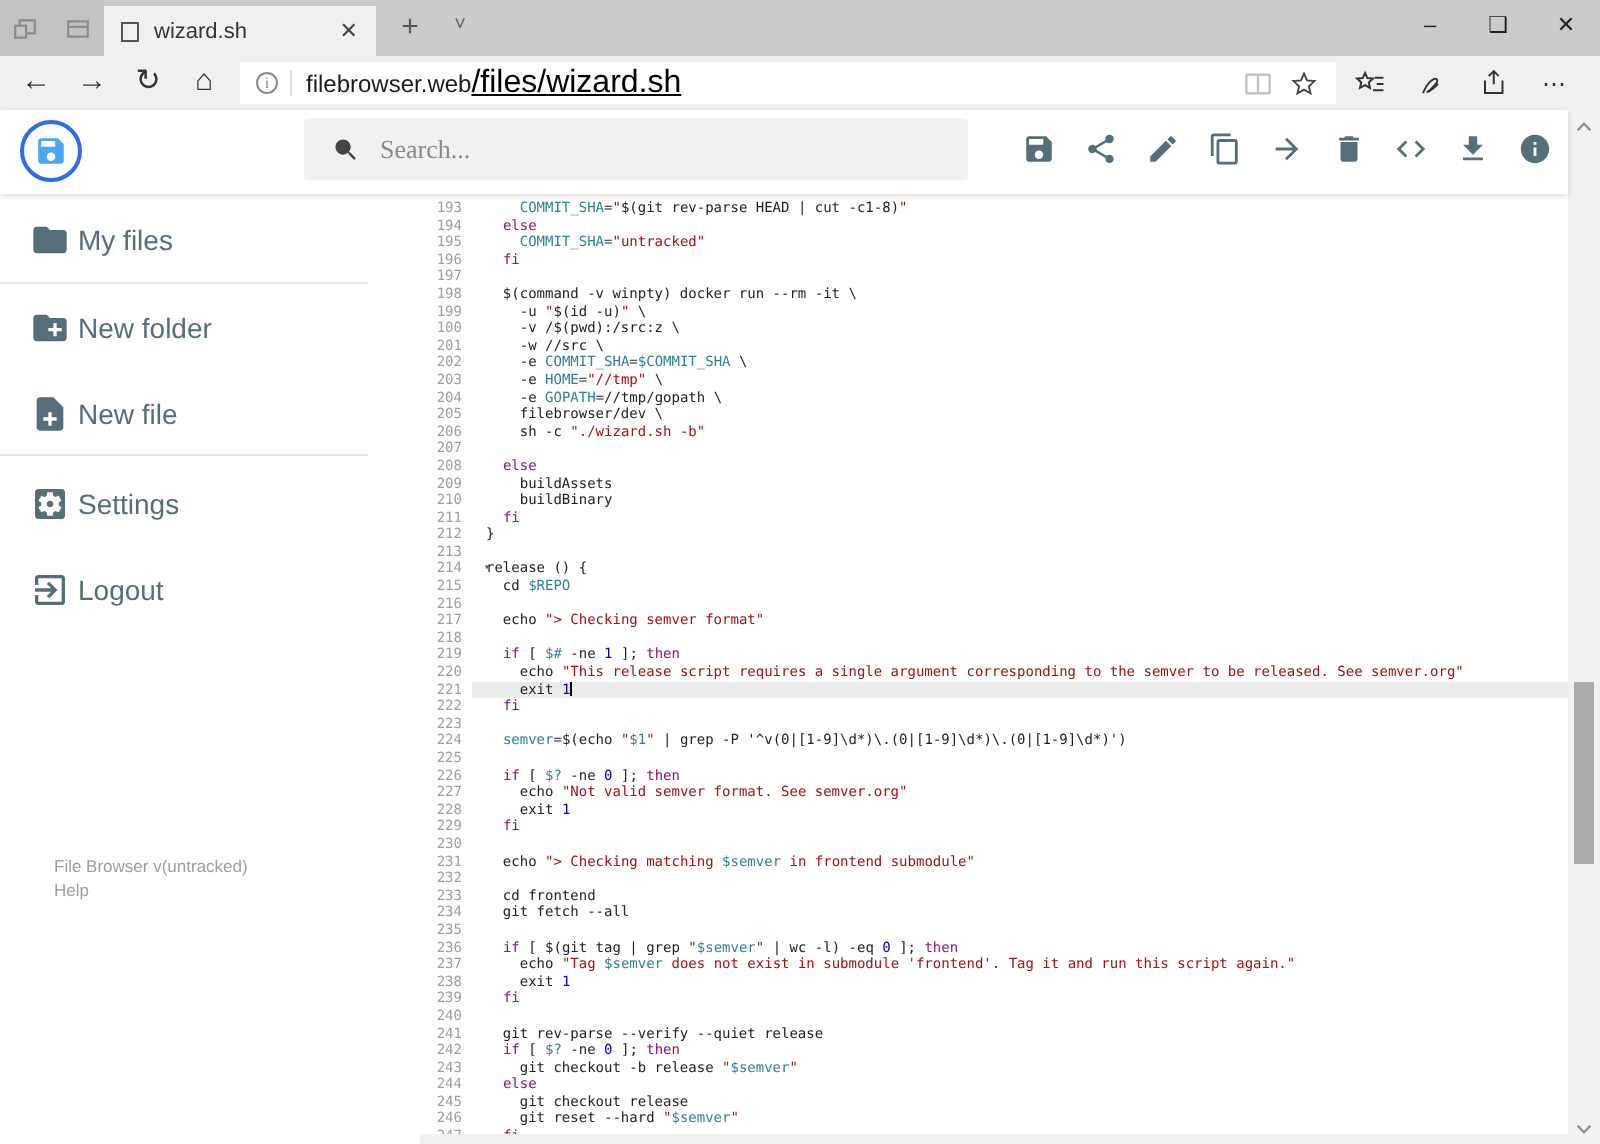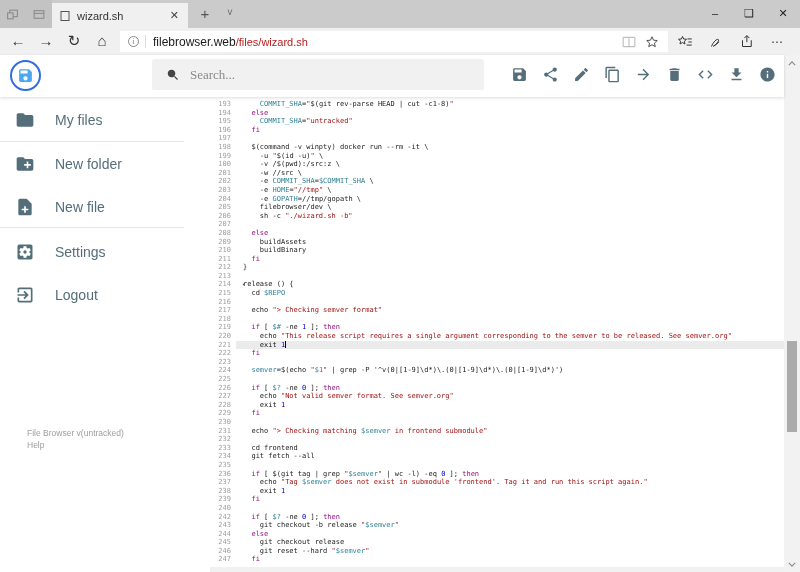--- a/index.html
+++ b/index.html
@@ -16,21 +16,21 @@
   .tabpreview-btn { position:absolute; left:218px; top:0; width:24px; height:28px; color:#666; font-size:10px; text-align:center; line-height:26px; }
   .win-controls { position:absolute; right:0; top:0; height:28px; display:flex; }
   .win-btn { width:34px; height:28px; text-align:center; line-height:26px; font-size:11px; color:#222; }
 
   .navbar { position:absolute; left:0; top:28px; width:800px; height:27px; background:#f0f0f0; }
   .nav-btn { position:absolute; top:0; width:28px; height:27px; text-align:center; line-height:26px; font-size:15px; color:#333; }
   .addressbar { position:absolute; left:120px; top:3px; width:548px; height:21px; background:#fff; display:flex; align-items:center; }
   .info-badge { width:11px; height:11px; border:1px solid #8a8a8a; border-radius:50%; color:#8a8a8a; font-size:8px; line-height:9px; text-align:center; margin:0 6px 0 8px; font-family:"Liberation Serif", serif; }
   .url-sep { width:1px; height:13px; background:#dcdcdc; margin-right:7px; }
   .url-host { font-size:12px; color:#1b1b1b; }
-  .url-path { font-size:11px; color:#b91c1c; }
+  .url-path { font-size:16px; color:#000000;text-decoration:underline; }
   .addr-right { margin-left:auto; display:flex; align-items:center; }
   .addr-icon { margin-right:9px; display:flex; }
   .edge-actions { position:absolute; right:16px; top:0; height:27px; display:flex; align-items:center; gap:16px; }
   .edge-actions .eicon { display:flex; color:#333; }
   .dots { font-size:12px; color:#333; letter-spacing:1px; }
 
   
   .pagescroll { position:absolute; right:0; top:55px; width:16px; height:517px; background:#f2f2f2; }
   .pagescroll .arrow { position:absolute; left:0; width:16px; height:16px; display:flex; align-items:center; justify-content:center; }
   .pagescroll .thumb { position:absolute; left:3px; width:10px; top:286px; height:91px; background:#ababab; }
@@ -41,21 +41,21 @@
   .searchbar { position:absolute; left:152px; top:59px; width:332px; height:31px; background:#f1f1f2; border-radius:2px; display:flex; align-items:center; z-index:4; }
   .searchbar input { border:none; outline:none; background:transparent; font-size:13px; color:#444; width:250px; font-family:Liberation Serif, serif; }
   .searchbar input::placeholder { color:#8a8a8a; }
   .search-glyph { margin:0 10px 0 14px; display:flex; }
   .app-actions { position:absolute; right:24px; top:66px; display:flex; gap:14px; z-index:4; }
   .app-actions .aicon { display:flex; }
 
   
   .sidebar { position:absolute; left:0; top:97px; width:210px; height:475px; background:#fff; }
   .side-item { position:absolute; left:0; width:210px; height:28px; display:flex; align-items:center; padding-left:15px; color:#546e7a; cursor:pointer; }
-  .side-item .slabel { font-size:14px; margin-left:20px; }
+  .side-item .slabel { font-size:14px; margin-left:4px; }
   .side-div { position:absolute; left:0; right:26px; height:1px; background:#e6e6e6; }
   .side-footer { position:absolute; left:27px; top:330px; font-size:8.5px; color:#9e9e9e; line-height:12px; }
 
   
   .editor { position:absolute; left:210px; top:97px; width:574px; height:470px; background:#fff; overflow:hidden; font-family:"DejaVu Sans Mono", monospace; font-size:7px; padding-top:3px; }
   .cm-line { display:flex; height:8.6px; line-height:8.6px; white-space:pre; position:relative; }
   .gutter { display:inline-block; width:26px; min-width:26px; text-align:right; padding-right:5px; color:#9e9e9e; }
   .fold { position:absolute; left:32px; top:0; font-size:5px; color:#555; line-height:8.6px; }
   .codetxt { flex:1; padding-left:7px; color:#222; }
   .cm-line.active .codetxt { background:#ebebeb; }
@@ -331,20 +331,21 @@
         <div class="cm-line"><span class="gutter">231</span><span class="codetxt"><span class="tk-p">  echo </span><span class="tk-s">"&gt; Checking matching </span><span class="tk-v">$semver</span><span class="tk-s"> in frontend submodule"</span></span></div>
         <div class="cm-line"><span class="gutter">232</span><span class="codetxt"></span></div>
         <div class="cm-line"><span class="gutter">233</span><span class="codetxt"><span class="tk-p">  cd frontend</span></span></div>
         <div class="cm-line"><span class="gutter">234</span><span class="codetxt"><span class="tk-p">  git fetch --all</span></span></div>
         <div class="cm-line"><span class="gutter">235</span><span class="codetxt"></span></div>
         <div class="cm-line"><span class="gutter">236</span><span class="codetxt"><span class="tk-p">  </span><span class="tk-k">if</span><span class="tk-p"> [ $(git tag | grep </span><span class="tk-s">"</span><span class="tk-v">$semver</span><span class="tk-s">"</span><span class="tk-p"> | wc -l) -eq </span><span class="tk-n">0</span><span class="tk-p"> ]; </span><span class="tk-k">then</span></span></div>
         <div class="cm-line"><span class="gutter">237</span><span class="codetxt"><span class="tk-p">    echo </span><span class="tk-s">"Tag </span><span class="tk-v">$semver</span><span class="tk-s"> does not exist in submodule 'frontend'. Tag it and run this script again."</span></span></div>
         <div class="cm-line"><span class="gutter">238</span><span class="codetxt"><span class="tk-p">    exit </span><span class="tk-n">1</span></span></div>
         <div class="cm-line"><span class="gutter">239</span><span class="codetxt"><span class="tk-p">  </span><span class="tk-k">fi</span></span></div>
         <div class="cm-line"><span class="gutter">240</span><span class="codetxt"></span></div>
+        <div class="cm-line"><span class="gutter">241</span><span class="codetxt"><span class="tk-p">  git rev-parse --verify --quiet release</span></span></div>
         <div class="cm-line"><span class="gutter">242</span><span class="codetxt"><span class="tk-p">  </span><span class="tk-k">if</span><span class="tk-p"> [ </span><span class="tk-v">$?</span><span class="tk-p"> -ne </span><span class="tk-n">0</span><span class="tk-p"> ]; </span><span class="tk-k">then</span></span></div>
         <div class="cm-line"><span class="gutter">243</span><span class="codetxt"><span class="tk-p">    git checkout -b release </span><span class="tk-s">"</span><span class="tk-v">$semver</span><span class="tk-s">"</span></span></div>
         <div class="cm-line"><span class="gutter">244</span><span class="codetxt"><span class="tk-p">  </span><span class="tk-k">else</span></span></div>
         <div class="cm-line"><span class="gutter">245</span><span class="codetxt"><span class="tk-p">    git checkout release</span></span></div>
         <div class="cm-line"><span class="gutter">246</span><span class="codetxt"><span class="tk-p">    git reset --hard </span><span class="tk-s">"</span><span class="tk-v">$semver</span><span class="tk-s">"</span></span></div>
         <div class="cm-line"><span class="gutter">247</span><span class="codetxt"><span class="tk-p">  </span><span class="tk-k">fi</span></span></div>
       </div>
   </div>
   <div class="hscroll"></div>
 

